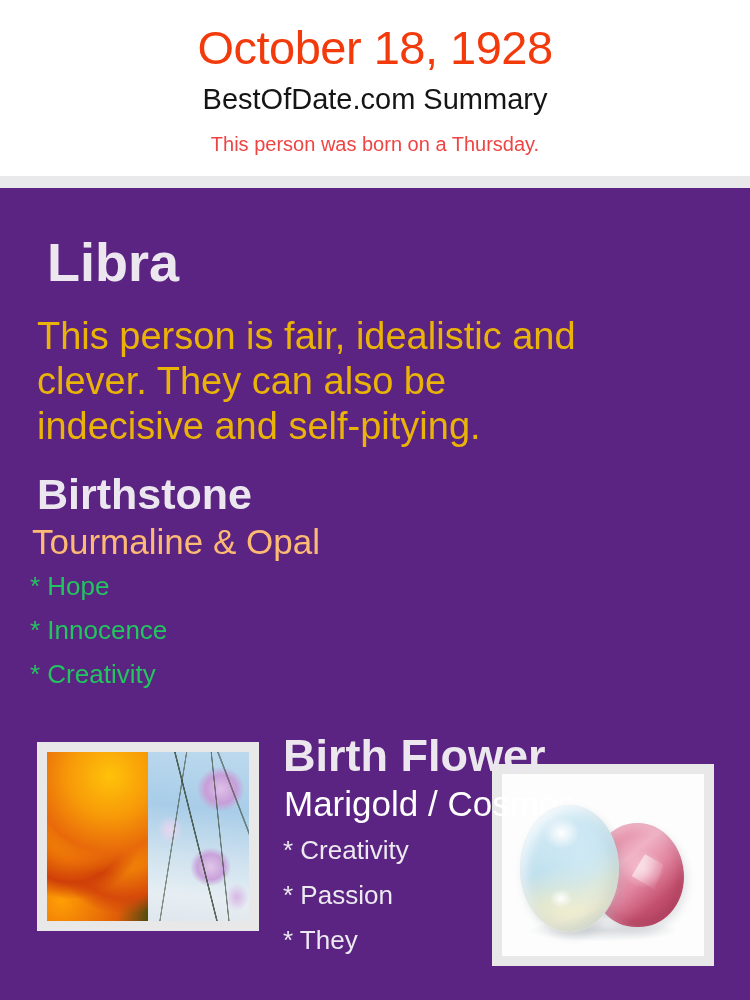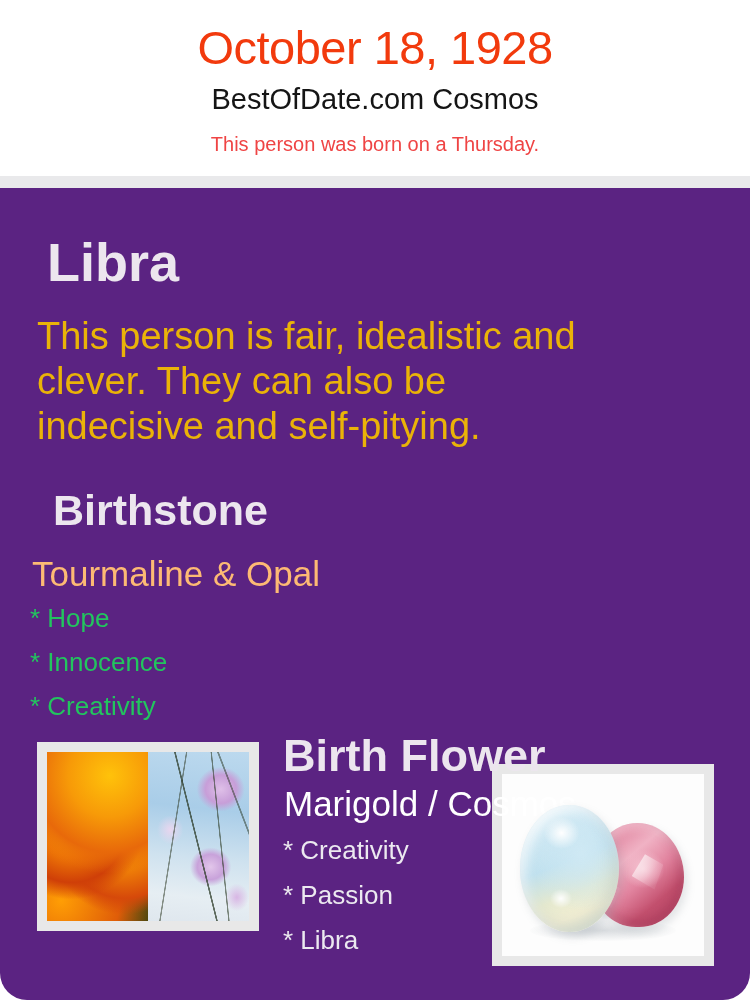--- a/index.html
+++ b/index.html
@@ -11,21 +11,20 @@
   body {
     font-family: "Liberation Sans", "DejaVu Sans", sans-serif;
     -webkit-font-smoothing: antialiased;
   }
   .card {
     position: relative;
     width: 750px;
     height: 1000px;
     overflow: hidden;
     background: #ffffff;
-    border-radius: 27px;
   }
 
   
   .header {
     position: absolute;
     left: 0; top: 0;
     width: 750px;
     height: 176px;
     background: #ffffff;
     text-align: center;
@@ -101,21 +100,21 @@
     left: 0; top: 285px;
     width: 750px;
     height: 220px;
   }
   .stone-text {
     position: absolute;
     left: 0; top: 0;
     width: 470px;
   }
   .stone-heading {
-    margin: 16px;
+    margin: 0;
     padding-left: 37px;
     font-size: 43px;
     font-weight: bold;
     line-height: 1.0;
     color: #ece6ee;
   }
   .stone-value {
     margin: 0;
     padding-left: 32px;
     padding-top: 8px;
@@ -296,21 +295,21 @@
     padding-bottom: 19px;
   }
 </style>
 </head>
 <body>
 
 <div class="card">
 
   <div class="header">
     <h1 class="header-title">October 18, 1928</h1>
-    <div class="header-sub">BestOfDate.com Cosmos</div>
+    <div class="header-sub">BestOfDate.com Summary</div>
     <div class="header-note">This person was born on a Thursday.</div>
   </div>
   <div class="header-rule"></div>
 
   <div class="body-panel">
 
     <div class="zodiac">
       <h2 class="zodiac-name">Libra</h2>
       <p class="zodiac-desc">This person is fair, idealistic and clever. They can also be indecisive and self-pitying.</p>
     </div>
@@ -335,21 +334,21 @@
       </div>
     </div>
 
     <div class="flower-block">
       <div class="flower-text">
         <h2 class="flower-heading">Birth Flower</h2>
         <div class="flower-value">Marigold / Cosmos</div>
         <ul class="flower-list">
           <li>* Creativity</li>
           <li>* Passion</li>
-          <li>* Libra</li>
+          <li>* They</li>
         </ul>
       </div>
     </div>
 
     <div class="photo-frame flower-frame">
       <div class="photo-inner">
         <div class="flower-half flower-marigold"></div>
         <div class="flower-half flower-cosmos"></div>
         <div class="flower-stems"></div>
       </div>

